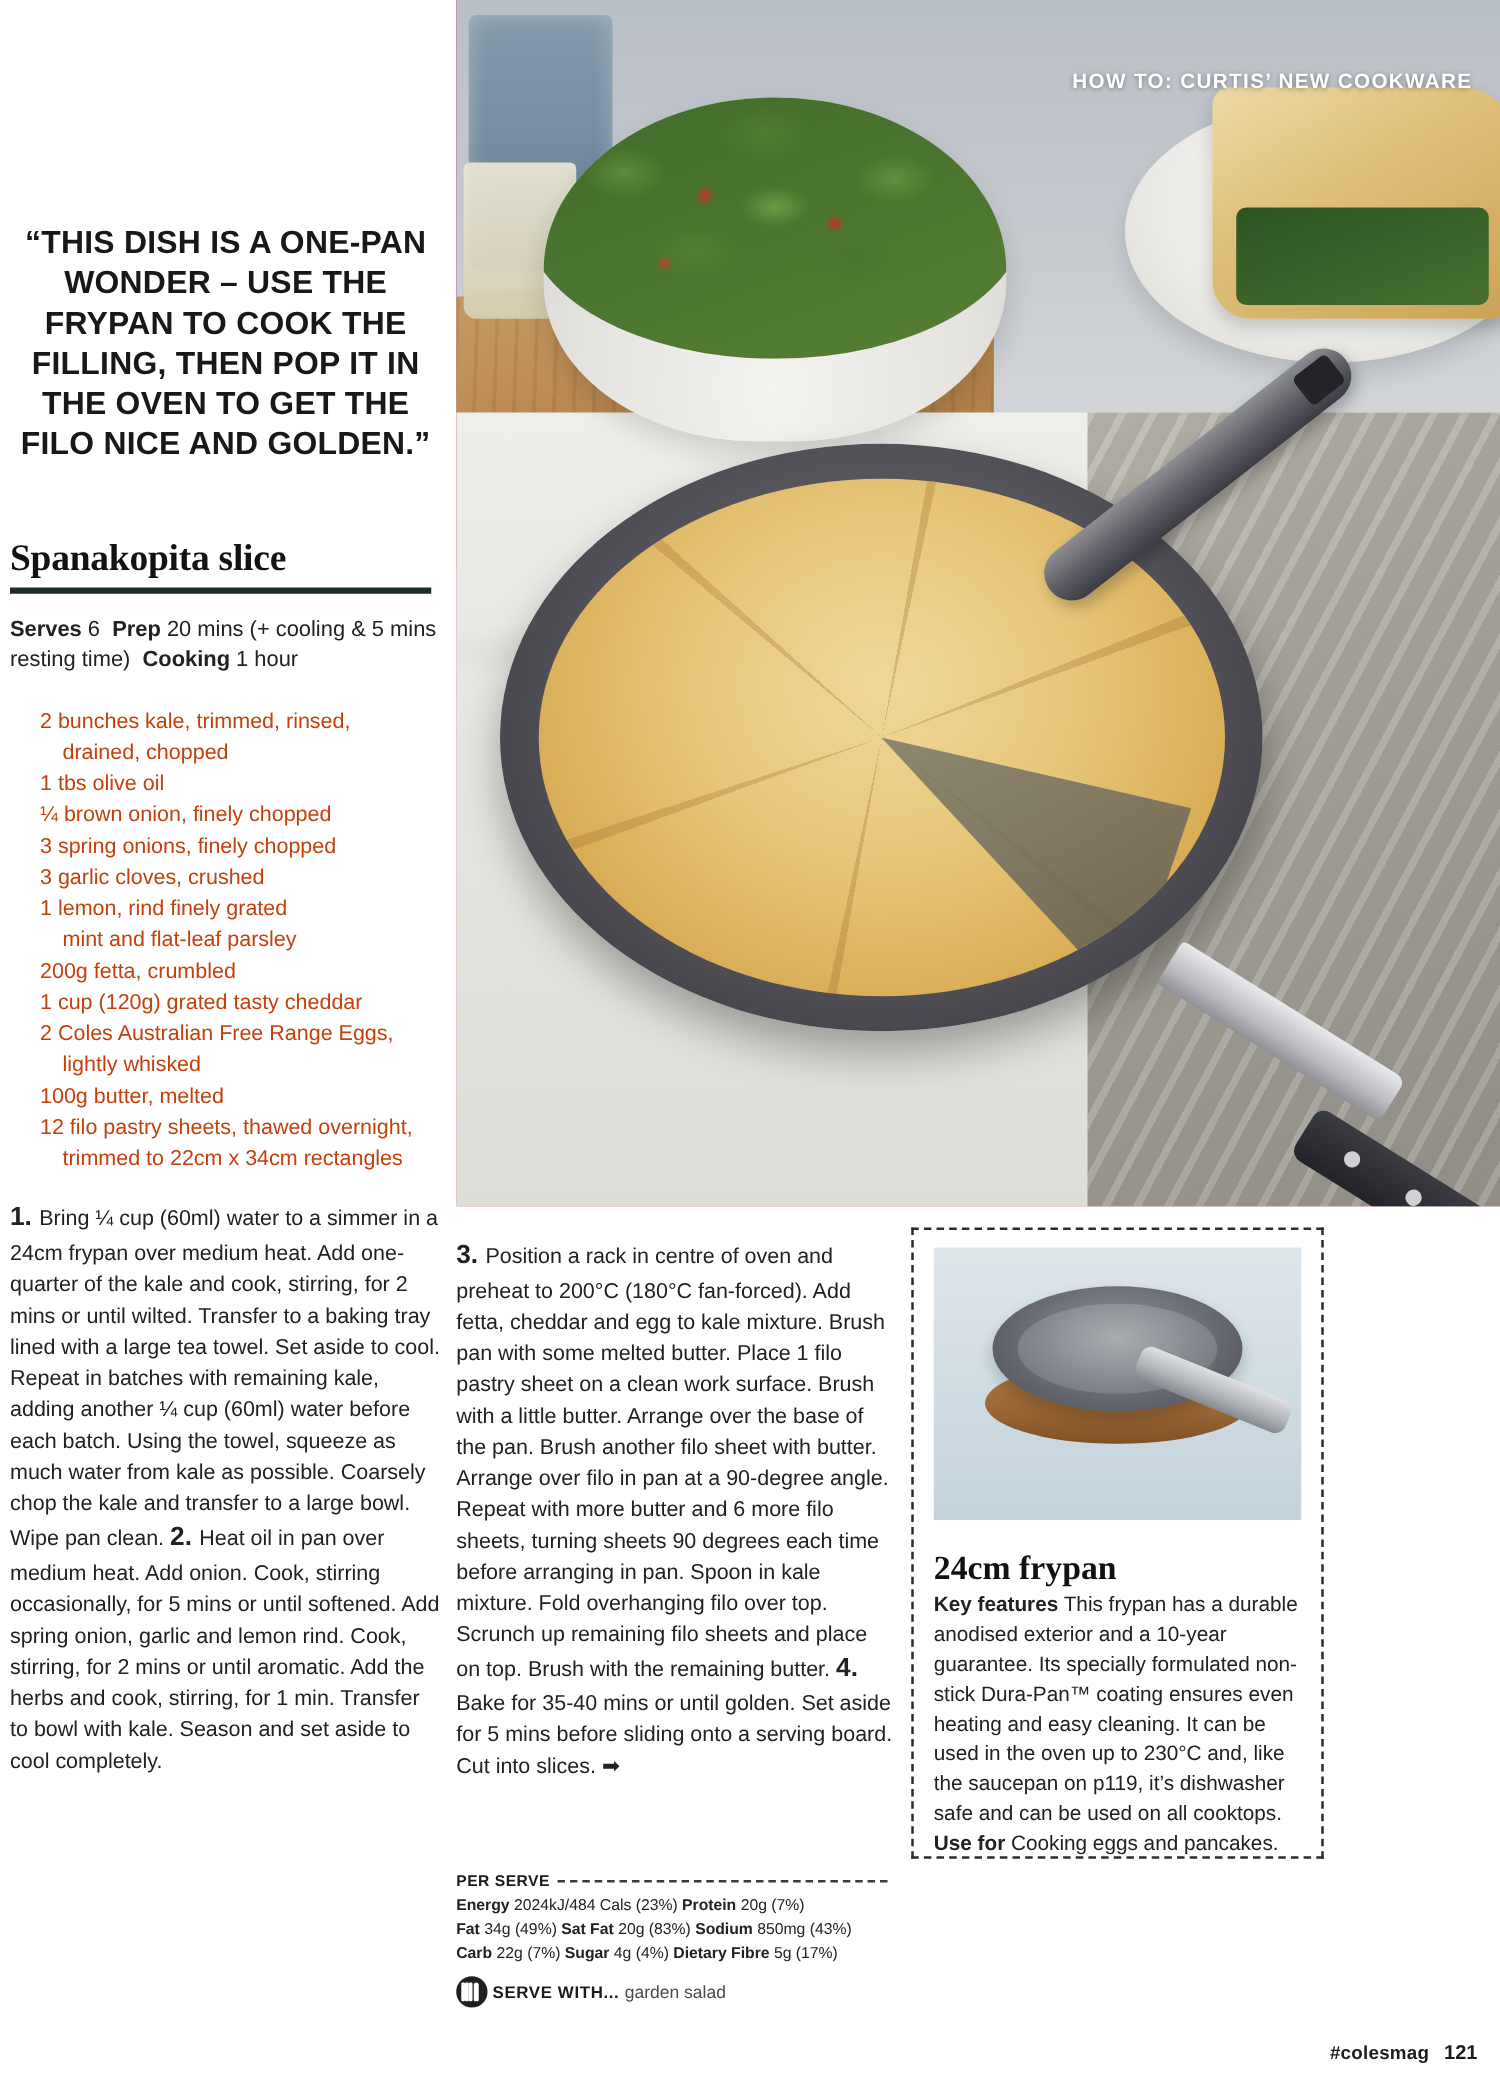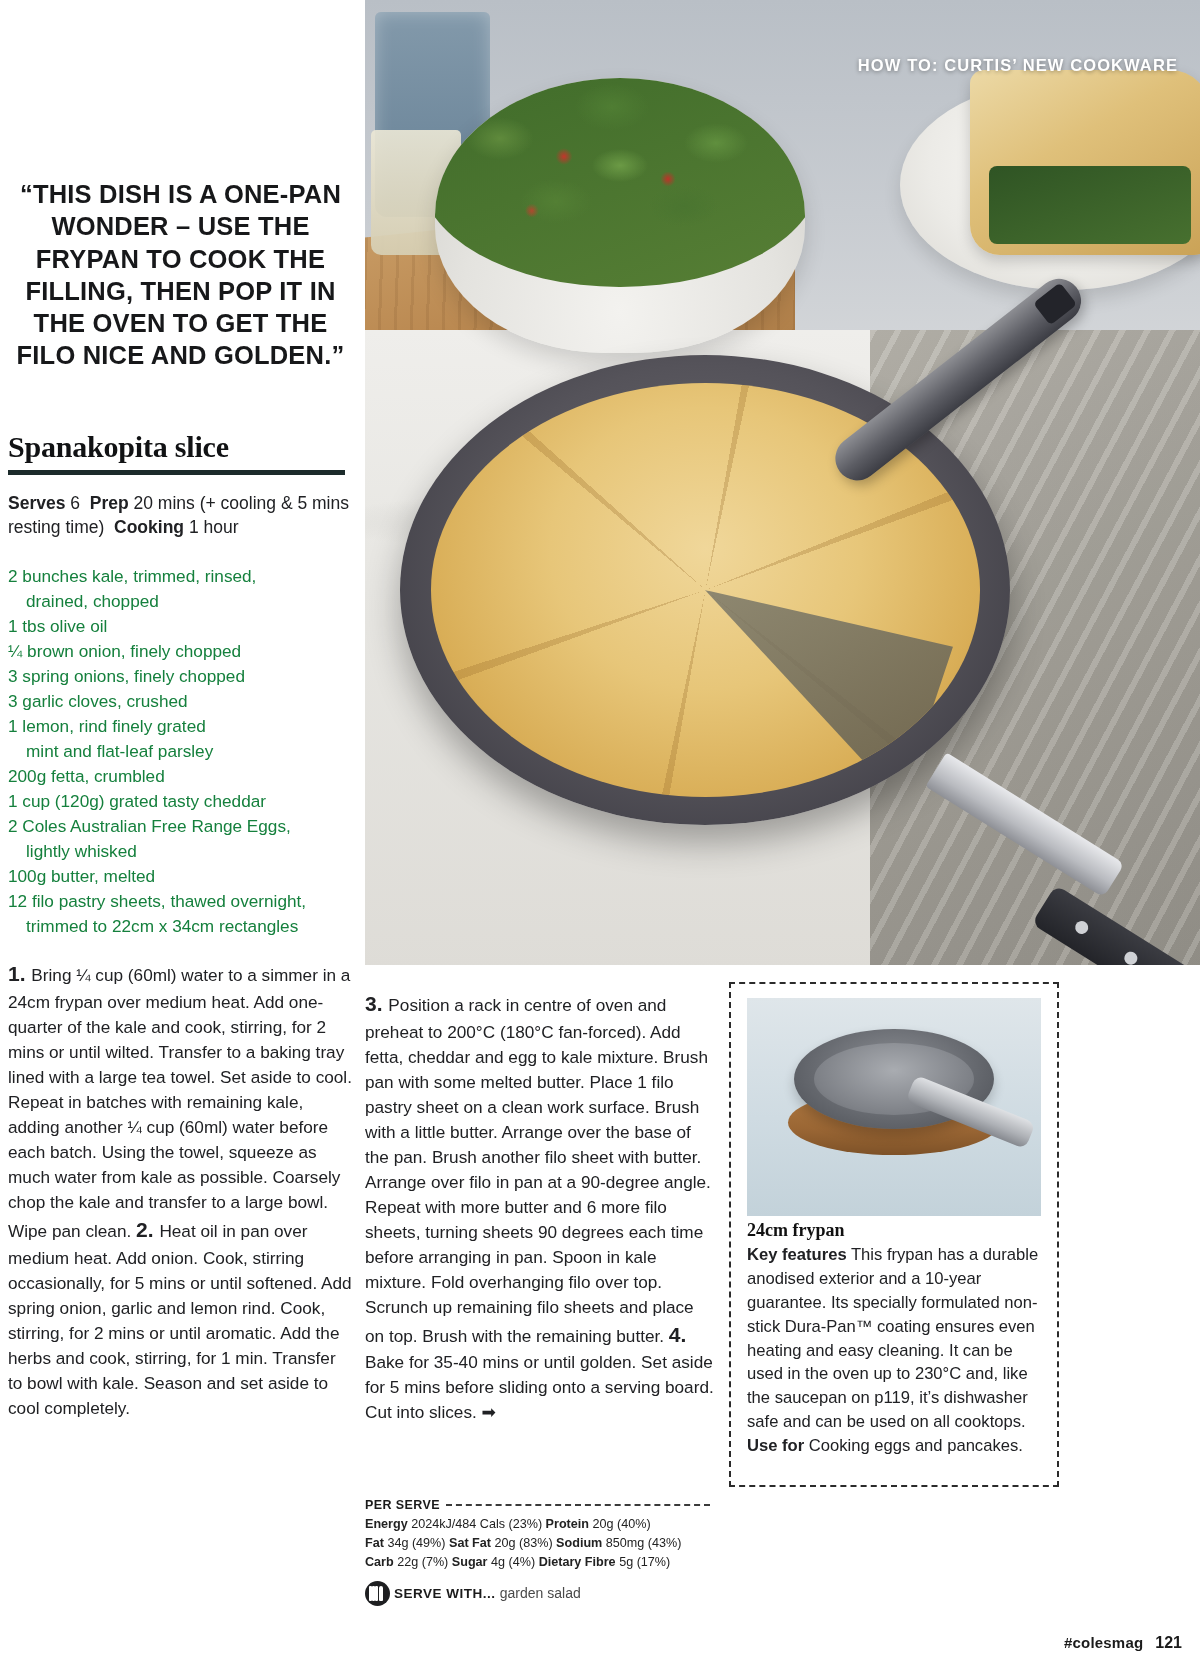--- a/index.html
+++ b/index.html
@@ -203,21 +203,21 @@
     color:#111214;
   }
   .title-rule{
     margin-top:6px;height:5px;background:#1c2b2b;width:337px;
   }
   .meta{
     margin-top:16px;font-size:17.5px;line-height:1.42;color:#202124;
   }
   .meta b{font-weight:bold;}
   .ingredients{
-    margin-top:24px;font-size:17.2px;line-height:1.455;color:#15803d;
+    margin-top:24px;font-size:17.2px;line-height:1.455;color:#c2410c;margin-left:24px;
   }
   .ing{ text-indent:0; padding-left:18px; }
   .ing > span{ display:block; margin-left:-18px; }
   .ing-cont{ display:block; padding-left:18px; }
   .method{
     margin-top:20px;font-size:17.2px;line-height:1.455;color:#202124;text-align:left;
   }
   .step-num{font-weight:bold;font-size:21px;}
 
   
@@ -281,22 +281,22 @@
     position:absolute;left:14%;top:42%;width:72%;height:30%;
     border-radius:50%;
     background:linear-gradient(180deg,#b07a42 0%,#9a6634 60%,#7e5228 100%);
   }
   .pp-handle{
     position:absolute;right:2%;top:46%;width:44%;height:13%;
     background:linear-gradient(180deg,#dfe1e4,#aeb1b6 60%,#86898f);
     border-radius:9px;transform:rotate(22deg);
   }
   .product-name{
-    margin-top:4px;
-    font-family:"Liberation Serif", serif;font-weight:bold;font-size:18px;color:#111;
+    margin-top:23px;
+    font-family:"Liberation Serif", serif;font-weight:bold;font-size:27px;color:#111;
   }
   .product-copy{
     margin-top:2px;font-size:16.6px;line-height:1.44;color:#202124;
   }
   .product-copy b{font-weight:bold;}
 
   
   .footer{
     position:absolute;right:18px;bottom:16px;
     display:flex;align-items:baseline;gap:12px;
@@ -403,21 +403,21 @@
   <div class="mid-col">
     <div class="method" id="steps-mid"><span><span class="step-num">3. </span><span>Position a rack in centre of oven and preheat to 200°C (180°C fan-forced). Add fetta, cheddar and egg to kale mixture. Brush pan with some melted butter. Place 1 filo pastry sheet on a clean work surface. Brush with a little butter. Arrange over the base of the pan. Brush another filo sheet with butter. Arrange over filo in pan at a 90-degree angle. Repeat with more butter and 6 more filo sheets, turning sheets 90 degrees each time before arranging in pan. Spoon in kale mixture. Fold overhanging filo over top. Scrunch up remaining filo sheets and place on top. Brush with the remaining butter. </span></span><span><span class="step-num">4. </span><span>Bake for 35-40 mins or until golden. Set aside for 5 mins before sliding onto a serving board. Cut into slices. ➡ </span></span></div>
   </div>
 
   <div class="nutrition">
     <div class="nut-head">
       <span>PER SERVE</span>
       <span class="nut-dash"></span>
     </div>
     <div class="nut-body" id="nutrition-body">
-        <div><b>Energy </b><span>2024kJ/484 Cals (23%) </span><b>Protein </b><span>20g (40%)</span></div>
+        <div><b>Energy </b><span>2024kJ/484 Cals (23%) </span><b>Protein </b><span>20g (7%)</span></div>
         <div><b>Fat </b><span>34g (49%) </span><b>Sat Fat </b><span>20g (83%) </span><b>Sodium </b><span>850mg (43%)</span></div>
         <div><b>Carb </b><span>22g (7%) </span><b>Sugar </b><span>4g (4%) </span><b>Dietary Fibre </b><span>5g (17%)</span></div>
       </div>
     <div class="serve-with">
       <span class="sw-badge"></span>
       <span class="sw-text">
         <span>SERVE WITH...</span>
         <em>garden salad</em>
       </span>
     </div>

